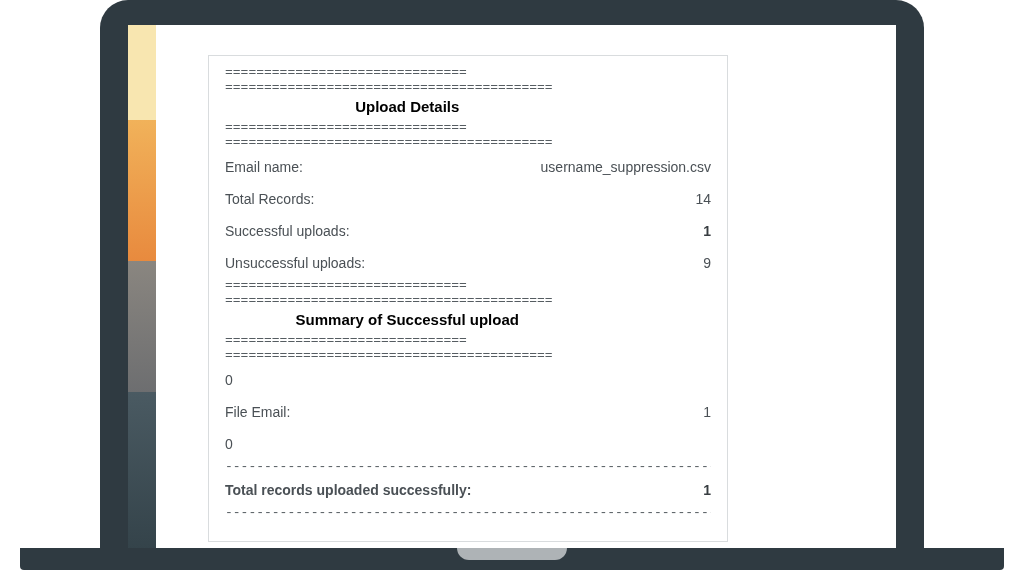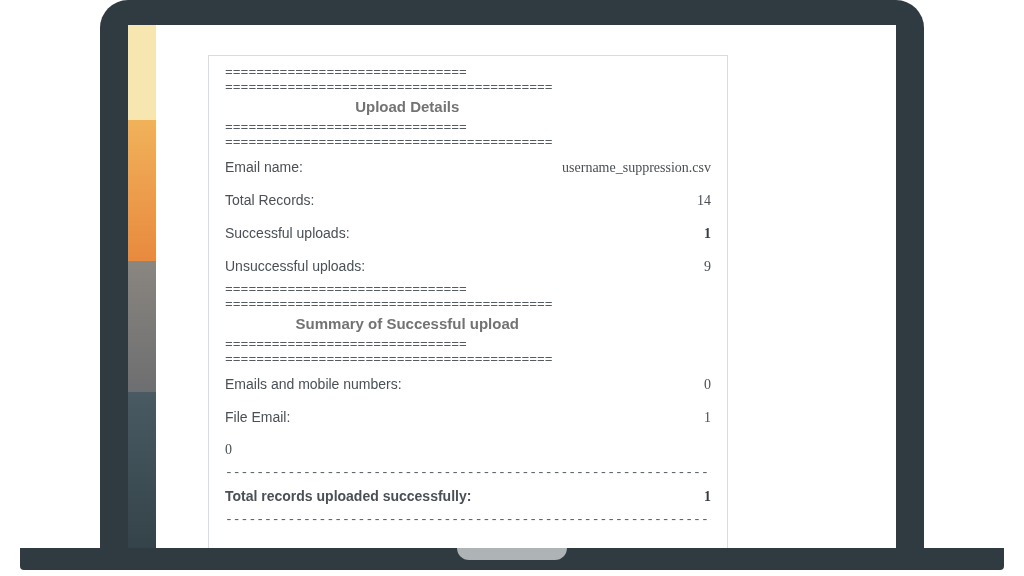--- a/index.html
+++ b/index.html
@@ -76,37 +76,37 @@
     white-space: nowrap;
     overflow: hidden;
     letter-spacing: 0px;
   }
   .divider-short { width: 58%; }
   .divider-long  { width: 75%; }
   .divider-dots  { width: 100%; }
 
   .section-title {
     font-weight: 700;
-    color: #737373;
+    color: #000000;
     font-size: 15px;
     text-align: center;
     padding: 2px 0 6px 0;
     width: 75%;
   }
 
   .row {
     display: flex;
     justify-content: space-between;
     align-items: baseline;
     padding: 8px 0;
     color: #4a5055;
     font-size: 14px;
   }
   .row .label { flex: 1; }
-  .row .value { font-weight: 400; color: #4a5055; font-family: Liberation Serif, serif; }
+  .row .value { font-weight: 400; color: #4a5055; }
   .row .value.bold { font-weight: 700; color: #383d41; }
   .row.total .label { font-weight: 700; }
 </style>
 </head>
 <body>
 
 <div class="stage">
   <div class="laptop">
     <div class="screen">
       <div class="wallpaper"></div>
@@ -136,21 +136,20 @@
           <span class="value">9</span>
         </div>
 
         <div class="divider-short">===============================</div>
         <div class="divider-long">==========================================</div>
         <div class="section-title">Summary of Successful upload</div>
         <div class="divider-short">===============================</div>
         <div class="divider-long">==========================================</div>
 
         <div class="row">
-          <span class="label">Emails and mobile numbers:</span>
           <span class="value">0</span>
         </div>
         <div class="row">
           <span class="label">File Email:</span>
           <span class="value">1</span>
         </div>
         <div class="row">
           <span class="value">0</span>
         </div>
 

